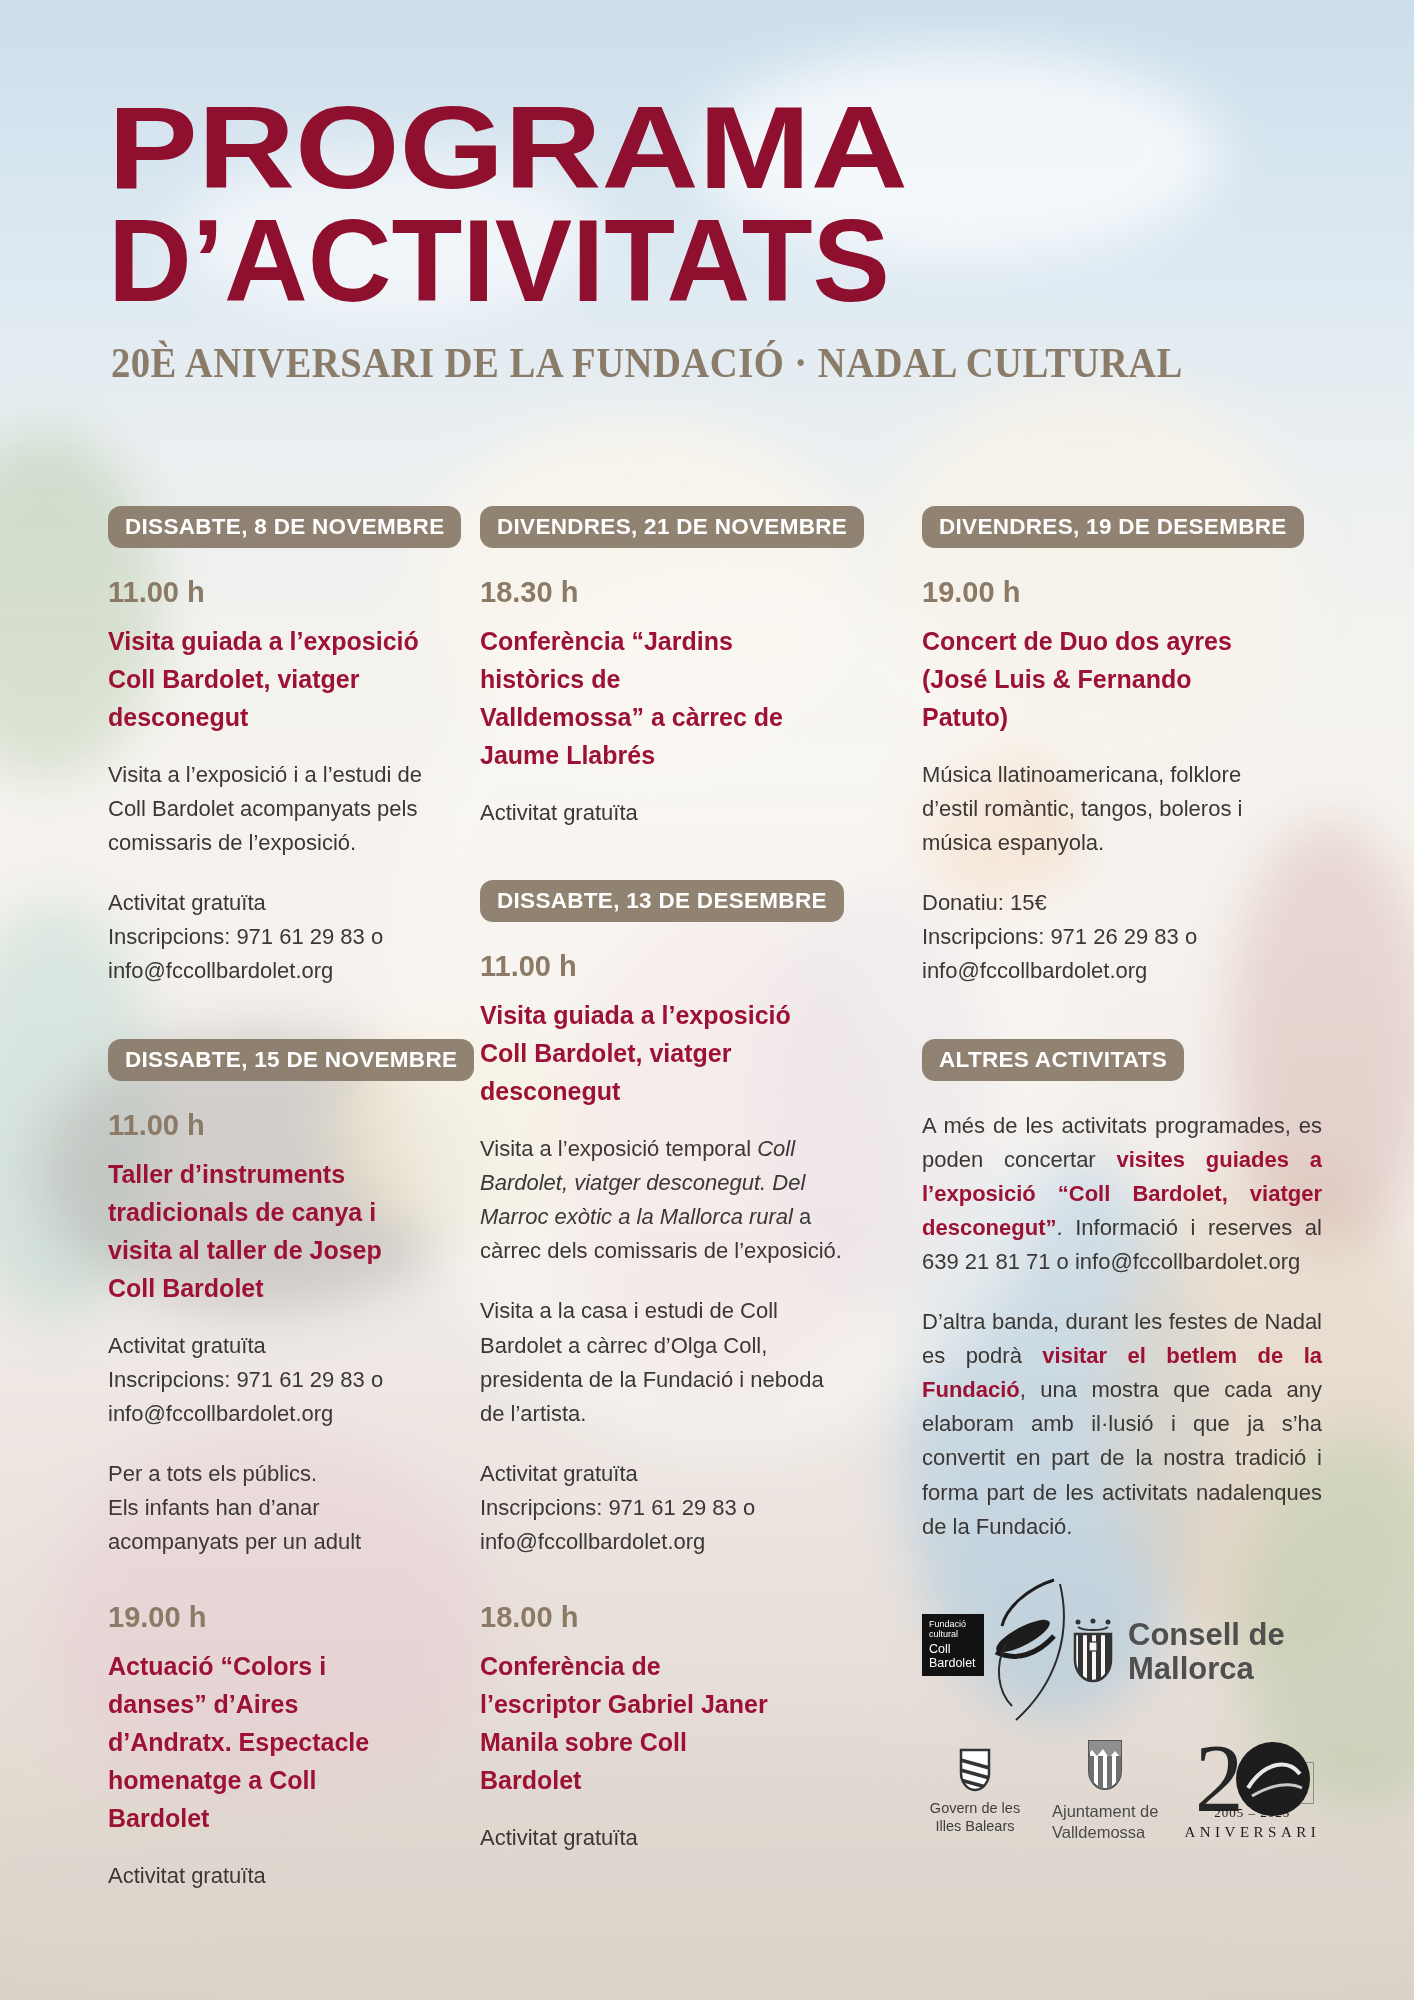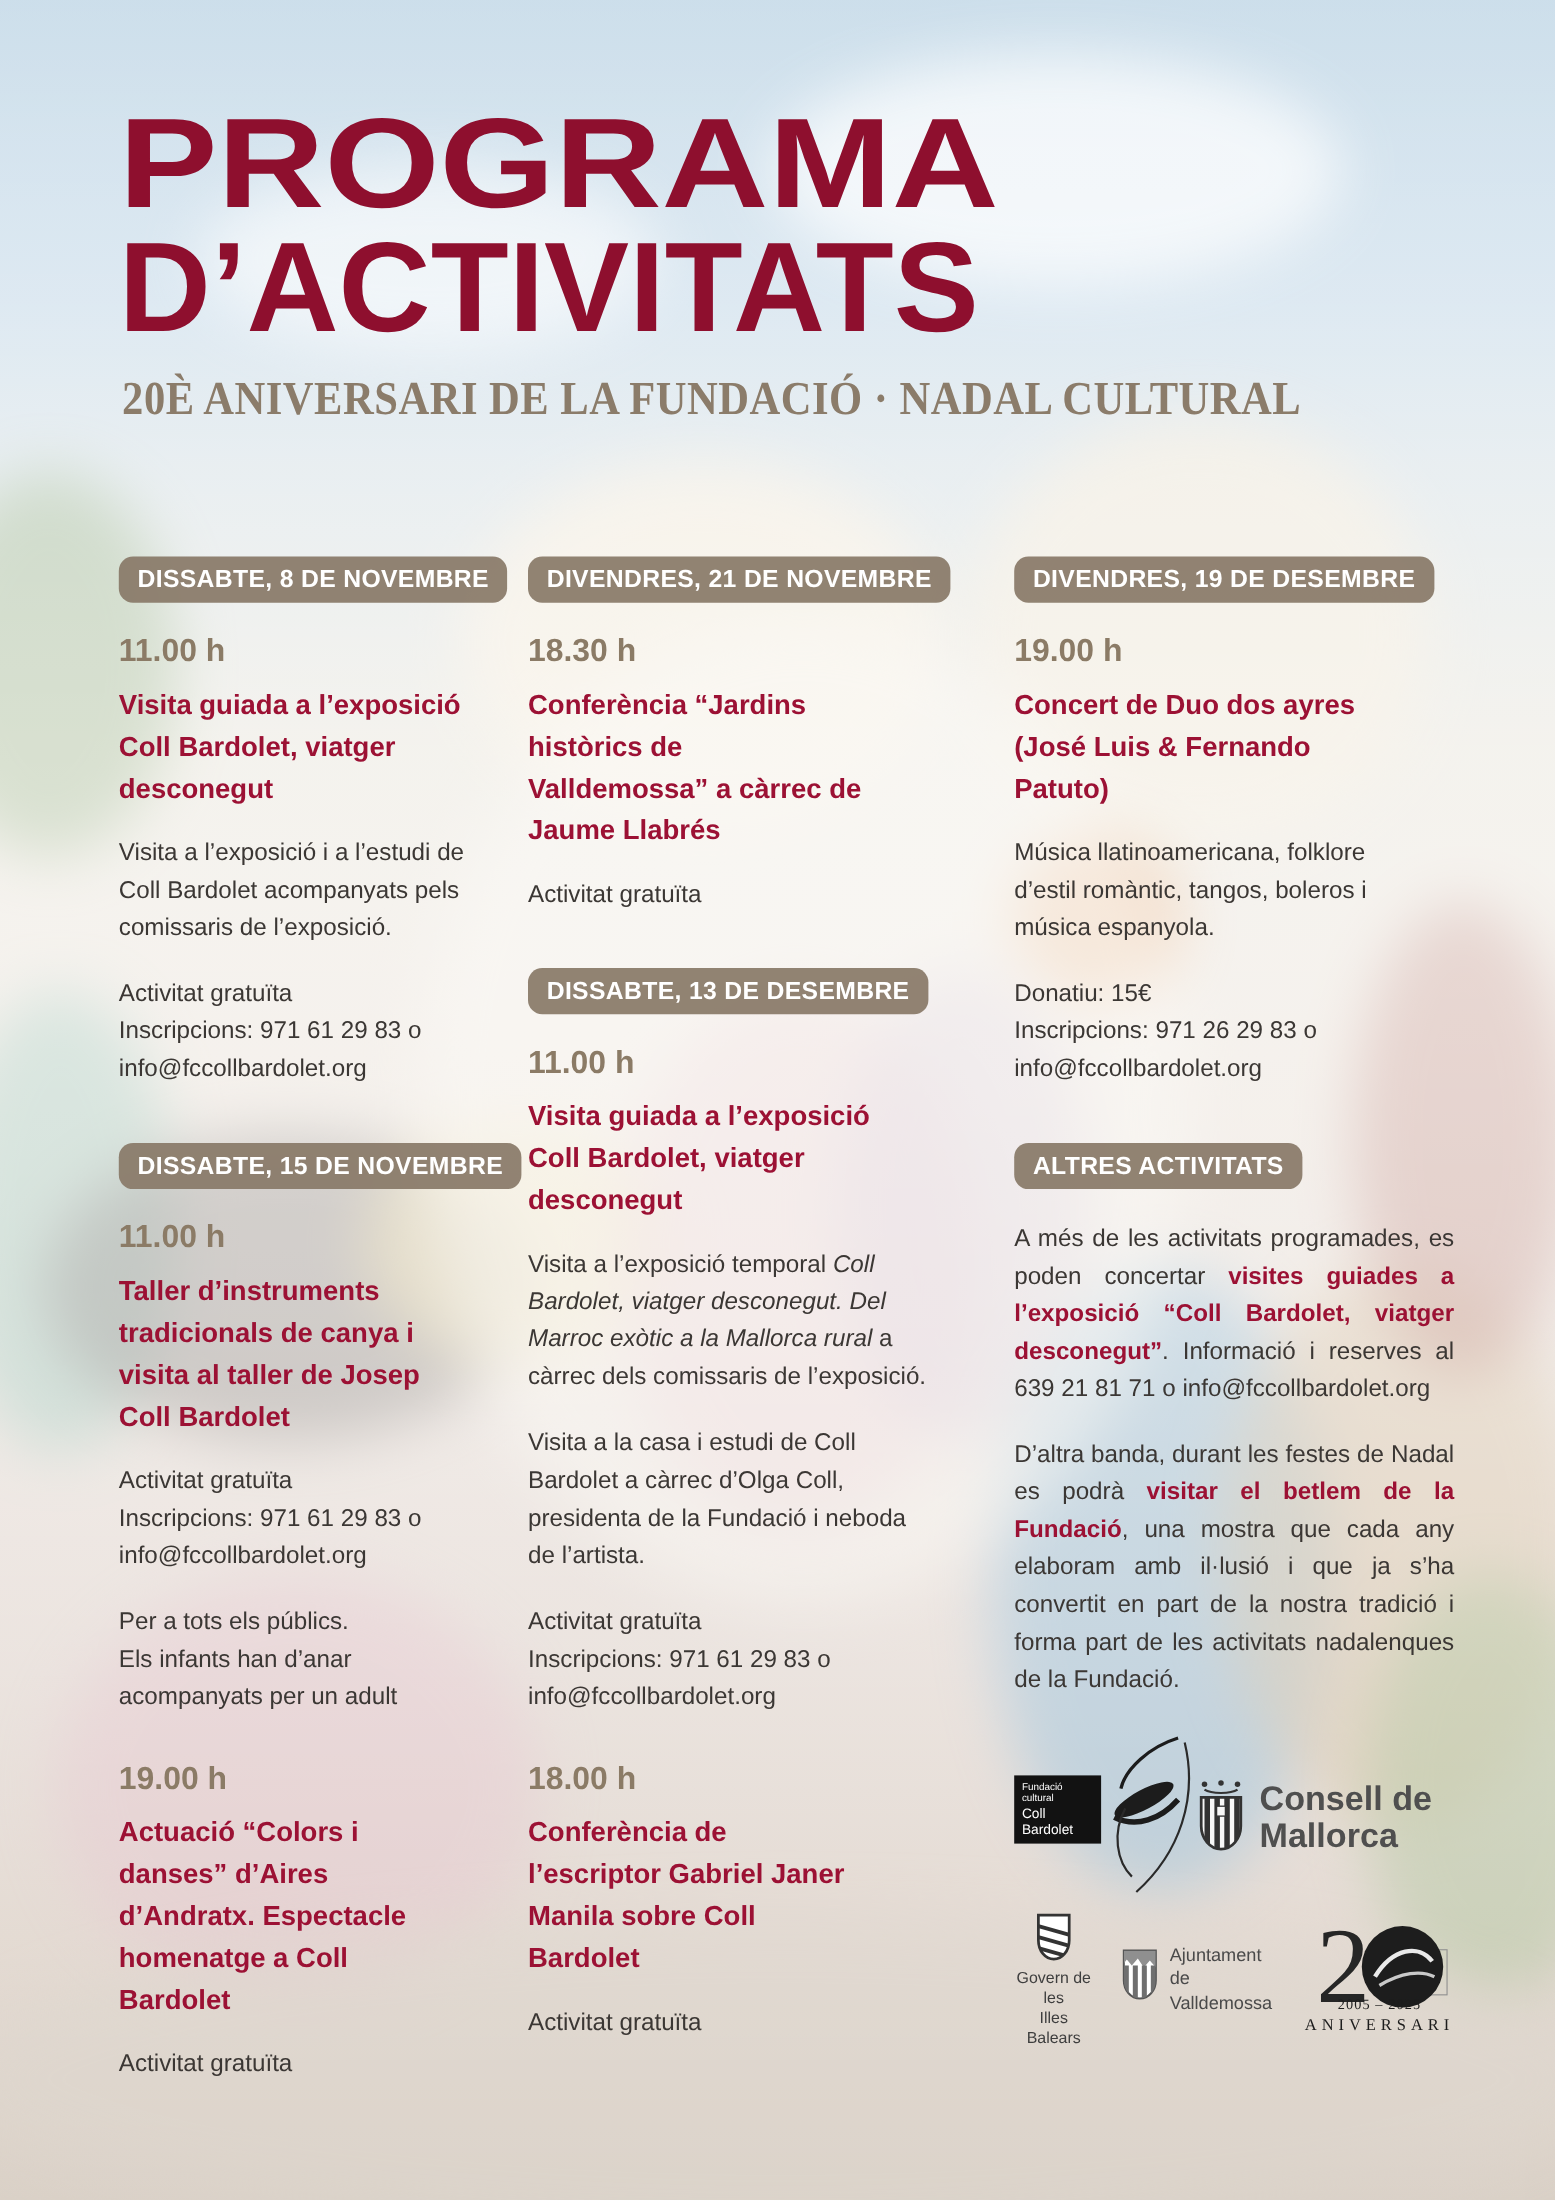--- a/index.html
+++ b/index.html
@@ -28,33 +28,33 @@
   .time{color:#8b7b66;font-weight:bold;font-size:29px;margin:0 0 13px;}
   .time.mt-big{margin-top:42px;}
   .etitle{color:#9c1134;font-weight:bold;font-size:25px;line-height:1.52;margin:0 0 22px;white-space:pre-line;}
   .btext{color:#3b3734;font-size:22px;line-height:1.55;margin:0 0 26px;white-space:pre-line;}
   .btext.flow{white-space:normal;}
   .btext.just{white-space:normal;text-align:justify;}
   .it{font-style:italic;}
   .bold-maroon{color:#9c1134;font-weight:bold;}
   .logos{margin-top:34px;}
   .lrow1{display:flex;align-items:flex-start;}
-  .cb-box{width:79px;height:62px;background:#121212;color:#fff;padding:5px 7px;box-sizing:border-box;
+  .cb-box{width:62px;height:62px;background:#121212;color:#fff;padding:5px 7px;box-sizing:border-box;
     display:flex;flex-direction:column;margin-top:36px;}
   .cb-s{font-size:9px;line-height:1.15;}
   .cb-b{font-size:12.5px;line-height:1.1;}
   .cb-b.first{margin-top:auto;}
   .bird{margin-left:-8px;margin-top:-4px;}
   .consell{display:flex;align-items:center;gap:12px;margin-left:2px;margin-top:40px;}
   .consell-text{color:#4f4f4f;font-weight:bold;font-size:31px;line-height:1.08;}
   .lrow2{display:flex;align-items:center;gap:24px;margin-top:14px;}
   .govern{display:flex;flex-direction:column;align-items:center;width:106px;}
   .gov-text{font-size:14.5px;font-weight:normal;color:#3e3e3e;text-align:center;line-height:1.25;
     white-space:pre-line;margin-top:6px;}
-  .ajunt{display:flex;align-items:flex-start;gap:9px;}
+  .ajunt{display:flex;align-items:center;gap:9px;flex-direction:column;}
   .aj-text{font-size:16.5px;color:#4a4a4a;line-height:1.3;white-space:pre-line;}
   .aniv{display:flex;flex-direction:column;align-items:center;margin-left:2px;}
   .aniv-top{display:flex;align-items:center;position:relative;}
   .aniv-sq{position:absolute;right:-4px;top:22px;width:40px;height:40px;border:1.5px solid #8f8f8f;}
   .aniv-2{font-family:"Liberation Serif",serif;font-size:98px;line-height:.78;color:#262626;}
   .aniv-0{width:74px;height:74px;border-radius:50%;background:#1d1d1d;margin-left:-8px;position:relative;z-index:1;}
   .aniv-years{font-family:"Liberation Serif",serif;font-size:13px;color:#1d1d1d;margin-top:-12px;letter-spacing:1px;z-index:2;}
   .aniv-label{font-family:"Liberation Serif",serif;font-size:15px;letter-spacing:4.5px;color:#1d1d1d;margin-top:3px;}
 </style>
 </head>

